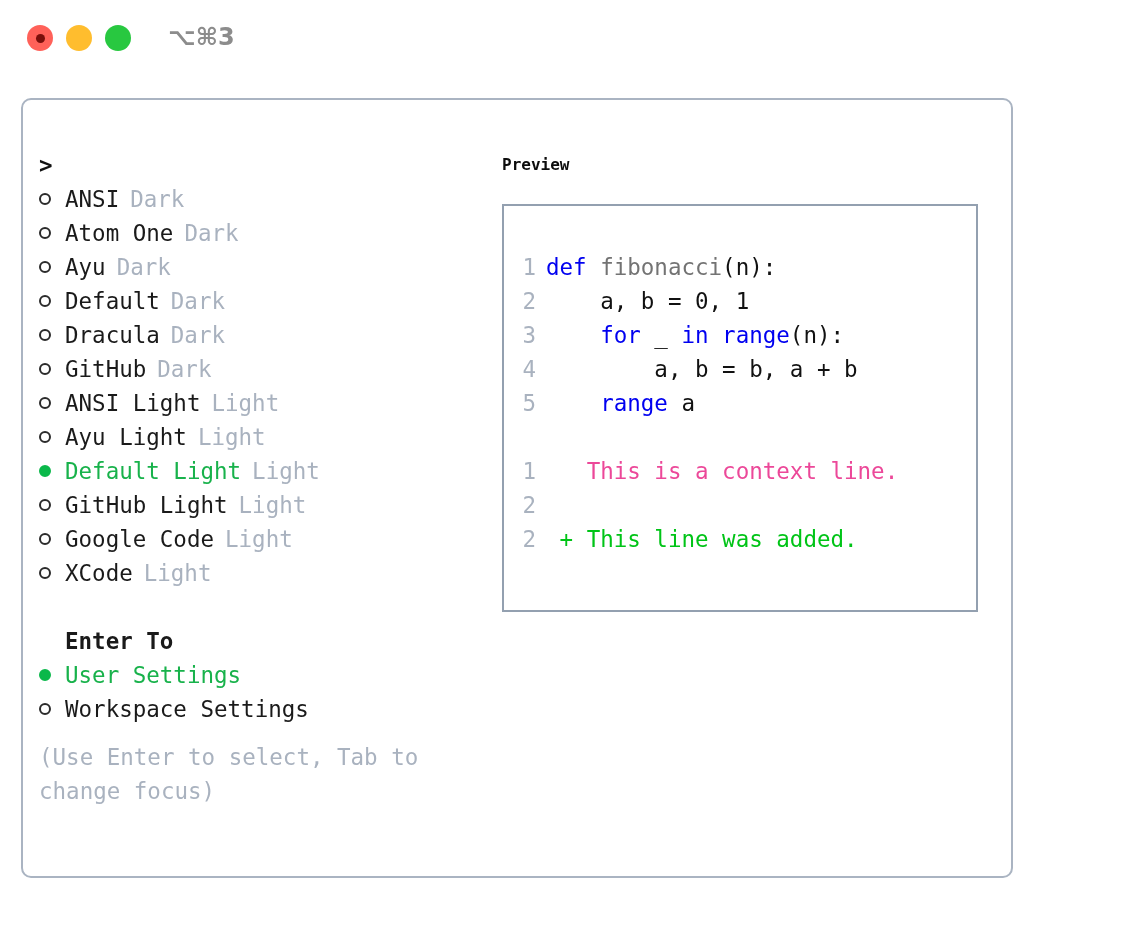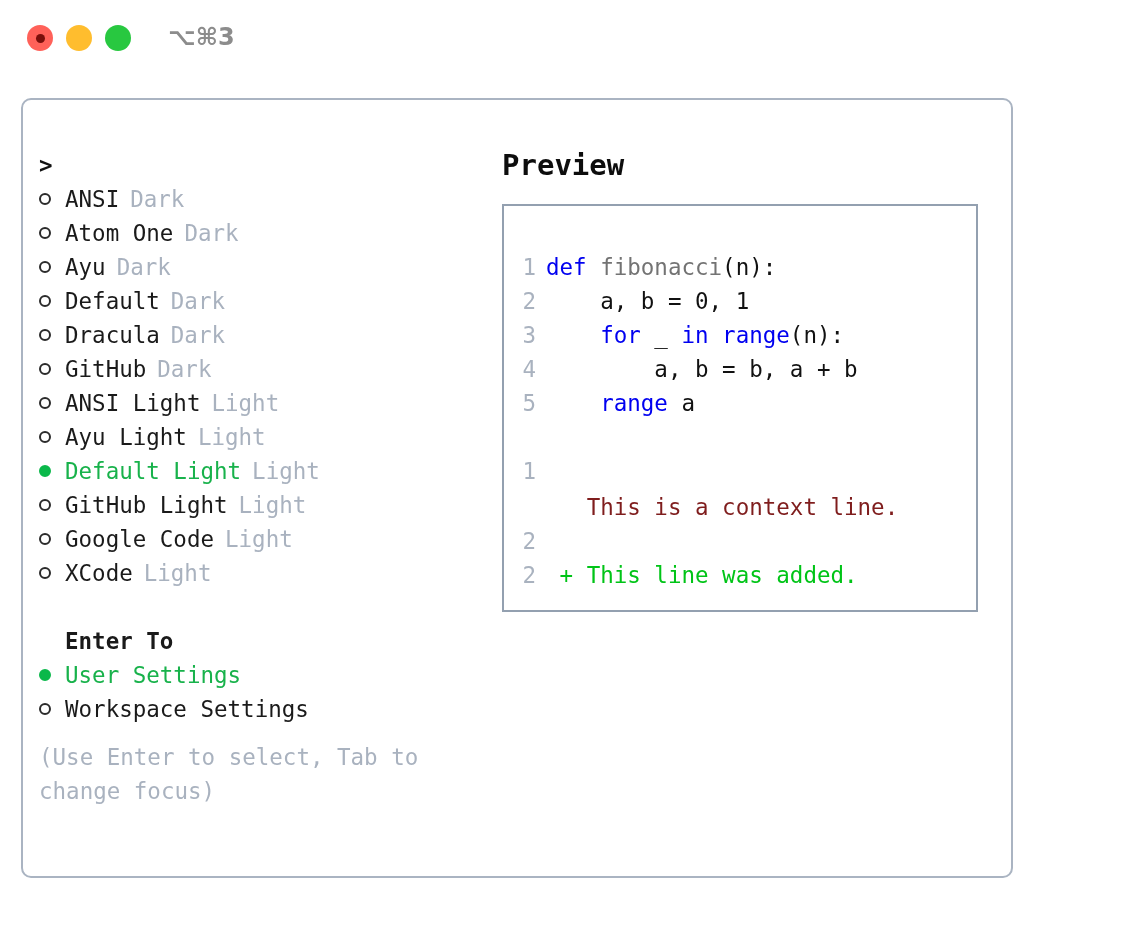--- a/index.html
+++ b/index.html
@@ -157,21 +157,21 @@
   }
 
   
   .right-col {
     position: absolute;
     left: 479px;
     top: 48px;
     width: 500px;
   }
   .preview-title {
-    font-size: 29px;
+    font-size: 16px;
     line-height: 34px;
     font-weight: bold;
     color: #0d0d0d;
   }
   .preview-box {
     margin-top: 22px;
     width: 476px;
     height: 408px;
     border: 2px solid #93a0b0;
     box-sizing: border-box;
@@ -191,21 +191,21 @@
     text-align: right;
     color: #a9b2bf;
     padding-right: 10px;
     box-sizing: border-box;
   }
   .code-text { white-space: pre; }
   .tok-kw   { color: #0000f0; }
   .tok-fn   { color: #737373; text-align: center; }
   .tok-plain{ color: #111111; }
   .diff-gap { height: 34px; }
-  .diff-ctx { color: #7f1d1d; margin-top: 36px; }
+  .diff-ctx { color: #ec4899; }
   .diff-del { color: #c00c0c; }
   .diff-add { color: #00c417; }
 </style>
 </head>
 <body>
 
 <div class="window">
 
   <div class="titlebar">
     <div class="dots">

